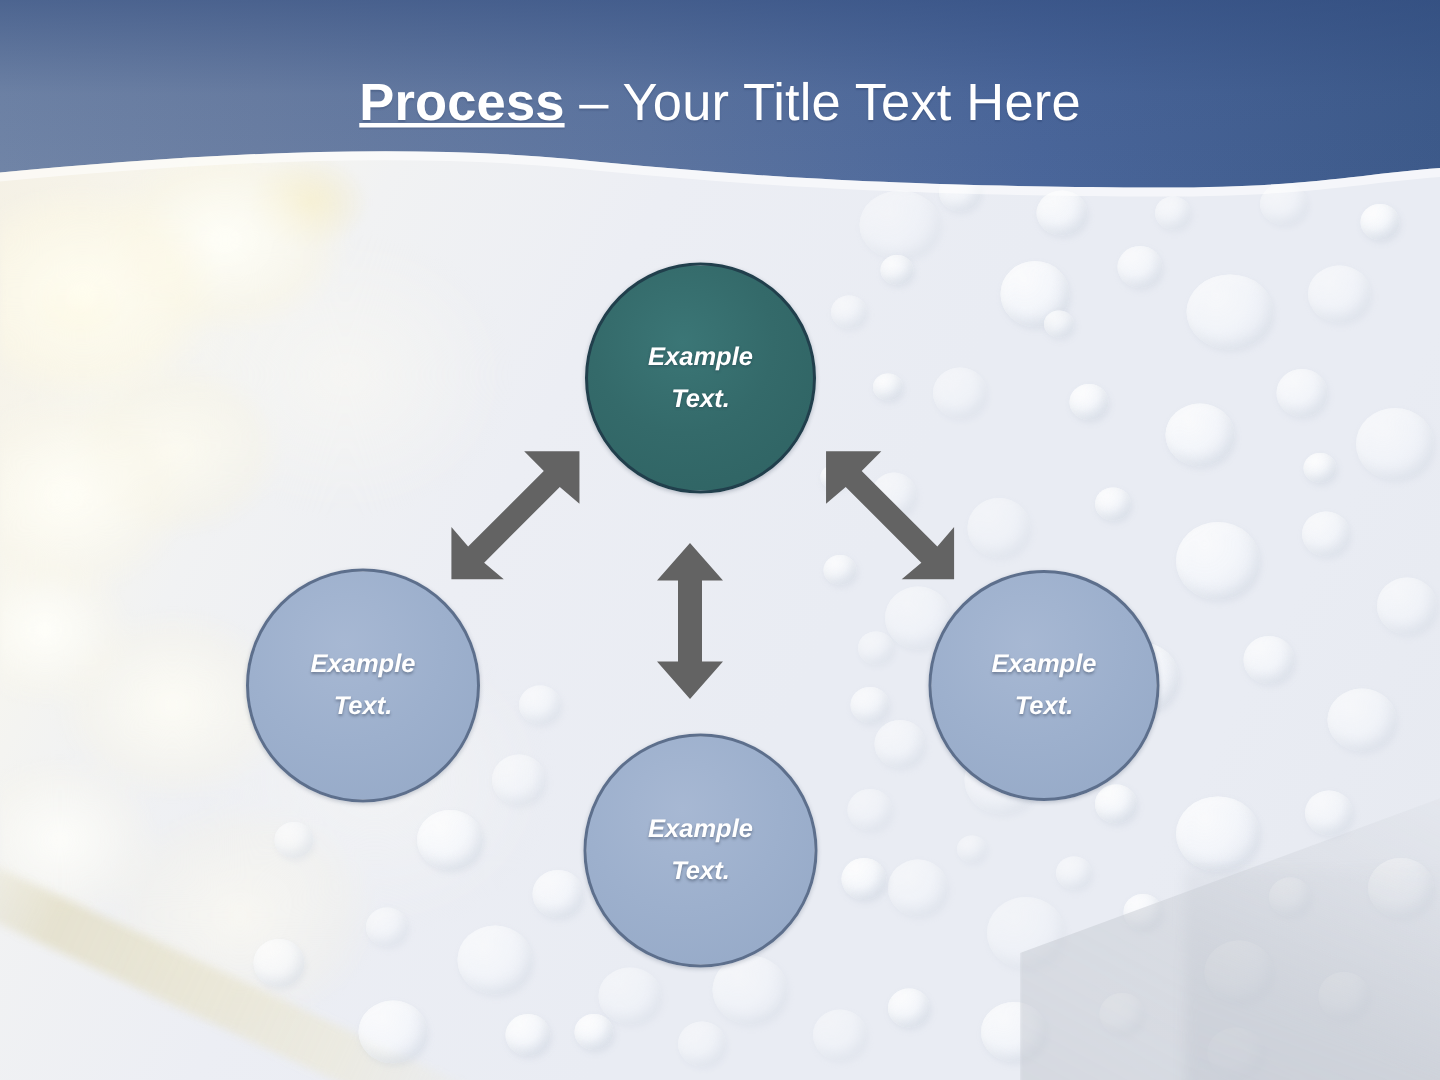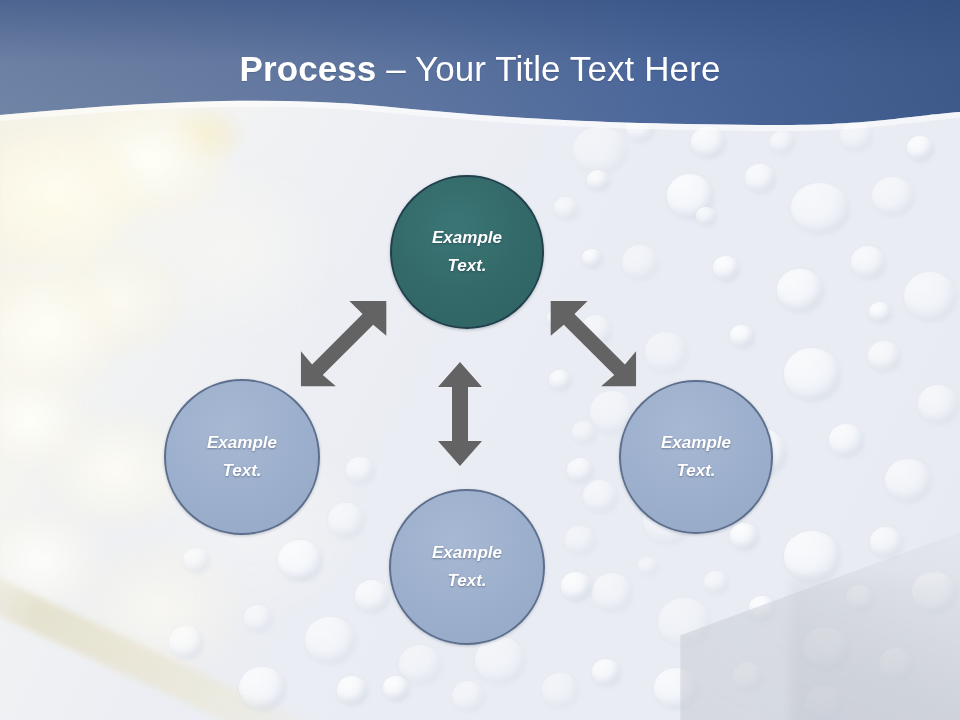--- a/index.html
+++ b/index.html
@@ -101,21 +101,21 @@
     text-align:center;
     font-size:35px;
     line-height:40px;
     color:#ffffff;
     font-weight:300;
     letter-spacing:.1px;
     white-space:nowrap;
     z-index:5;
     text-shadow:0 1px 1px rgba(28,45,80,.22);
   }
-  .title .strong { font-weight:700; }
+  .title .strong { font-weight:700;text-decoration:underline; }
 
   
   .diagram { position:absolute; inset:0; }
 
   .node {
     position:absolute;
     border-radius:50%;
     display:flex;
     flex-direction:column;
     align-items:center;

